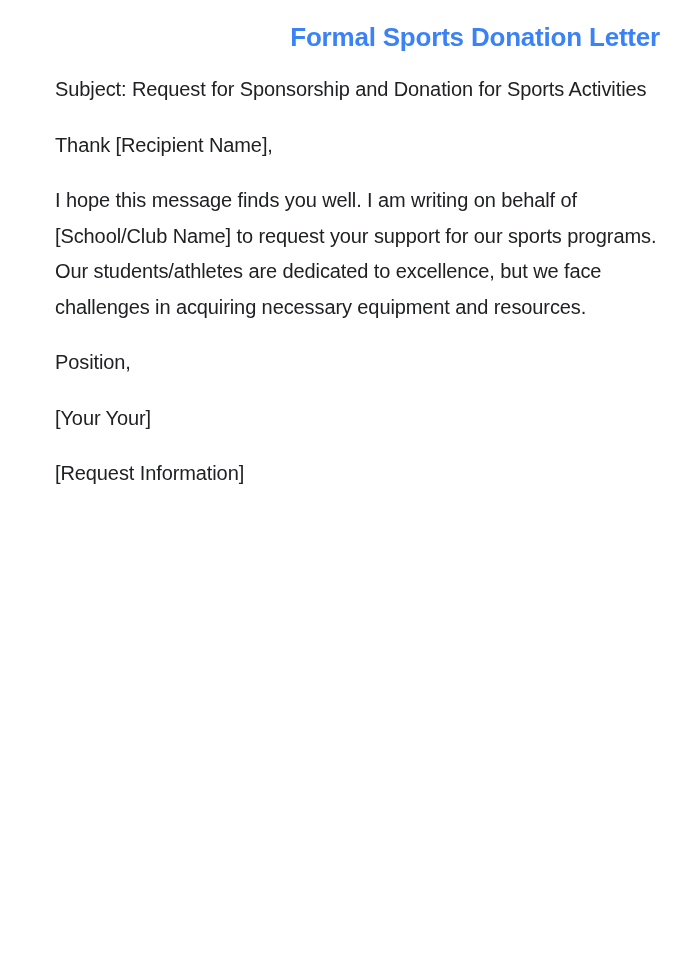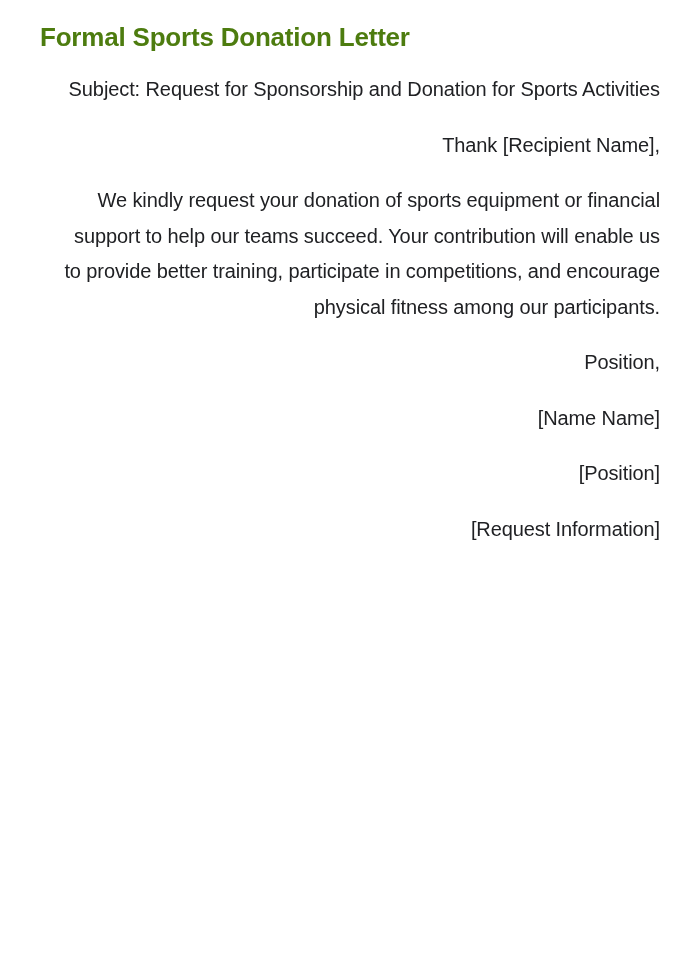--- a/index.html
+++ b/index.html
@@ -12,48 +12,47 @@
     min-height: 978px;
     box-sizing: border-box;
     padding: 22px 40px 30px 40px;
     font-family: "Liberation Sans", "DejaVu Sans", sans-serif;
     color: #202124;
   }
   .doc-title {
     font-size: 26px;
     line-height: 30px;
     font-weight: 700;
-    color: #4d7c0f;
+    color: #3b82f6;
     margin: 0 0 20px 0;
     letter-spacing: -0.2px;
+    text-align: right;
   }
   .doc-paragraph {
     font-size: 20px;
     line-height: 35.5px;
     font-weight: 400;
     margin: 0 0 20px 15px;
     letter-spacing: -0.1px;
     max-width: 620px;
-    text-align: right;
   }
 </style>
 </head>
 <body>
 
 <main>
   <h1 class="doc-title">Formal Sports Donation Letter</h1>
 
   <p class="doc-paragraph">Subject: Request for Sponsorship and Donation for Sports Activities</p>
 
   <p class="doc-paragraph">Thank [Recipient Name],</p>
 
+  <p class="doc-paragraph">I hope this message finds you well. I am writing on behalf of [School/Club Name] to request your support for our sports programs. Our students/athletes are dedicated to excellence, but we face challenges in acquiring necessary equipment and resources.</p>
 
-  <p class="doc-paragraph">We kindly request your donation of sports equipment or financial support to help our teams succeed. Your contribution will enable us to provide better training, participate in competitions, and encourage physical fitness among our participants.</p>
 
 
   <p class="doc-paragraph">Position,</p>
 
-  <p class="doc-paragraph">[Name Name]</p>
+  <p class="doc-paragraph">[Your Your]</p>
 
-  <p class="doc-paragraph">[Position]</p>
 
   <p class="doc-paragraph">[Request Information]</p>
 </main>
 
 </body></html>

